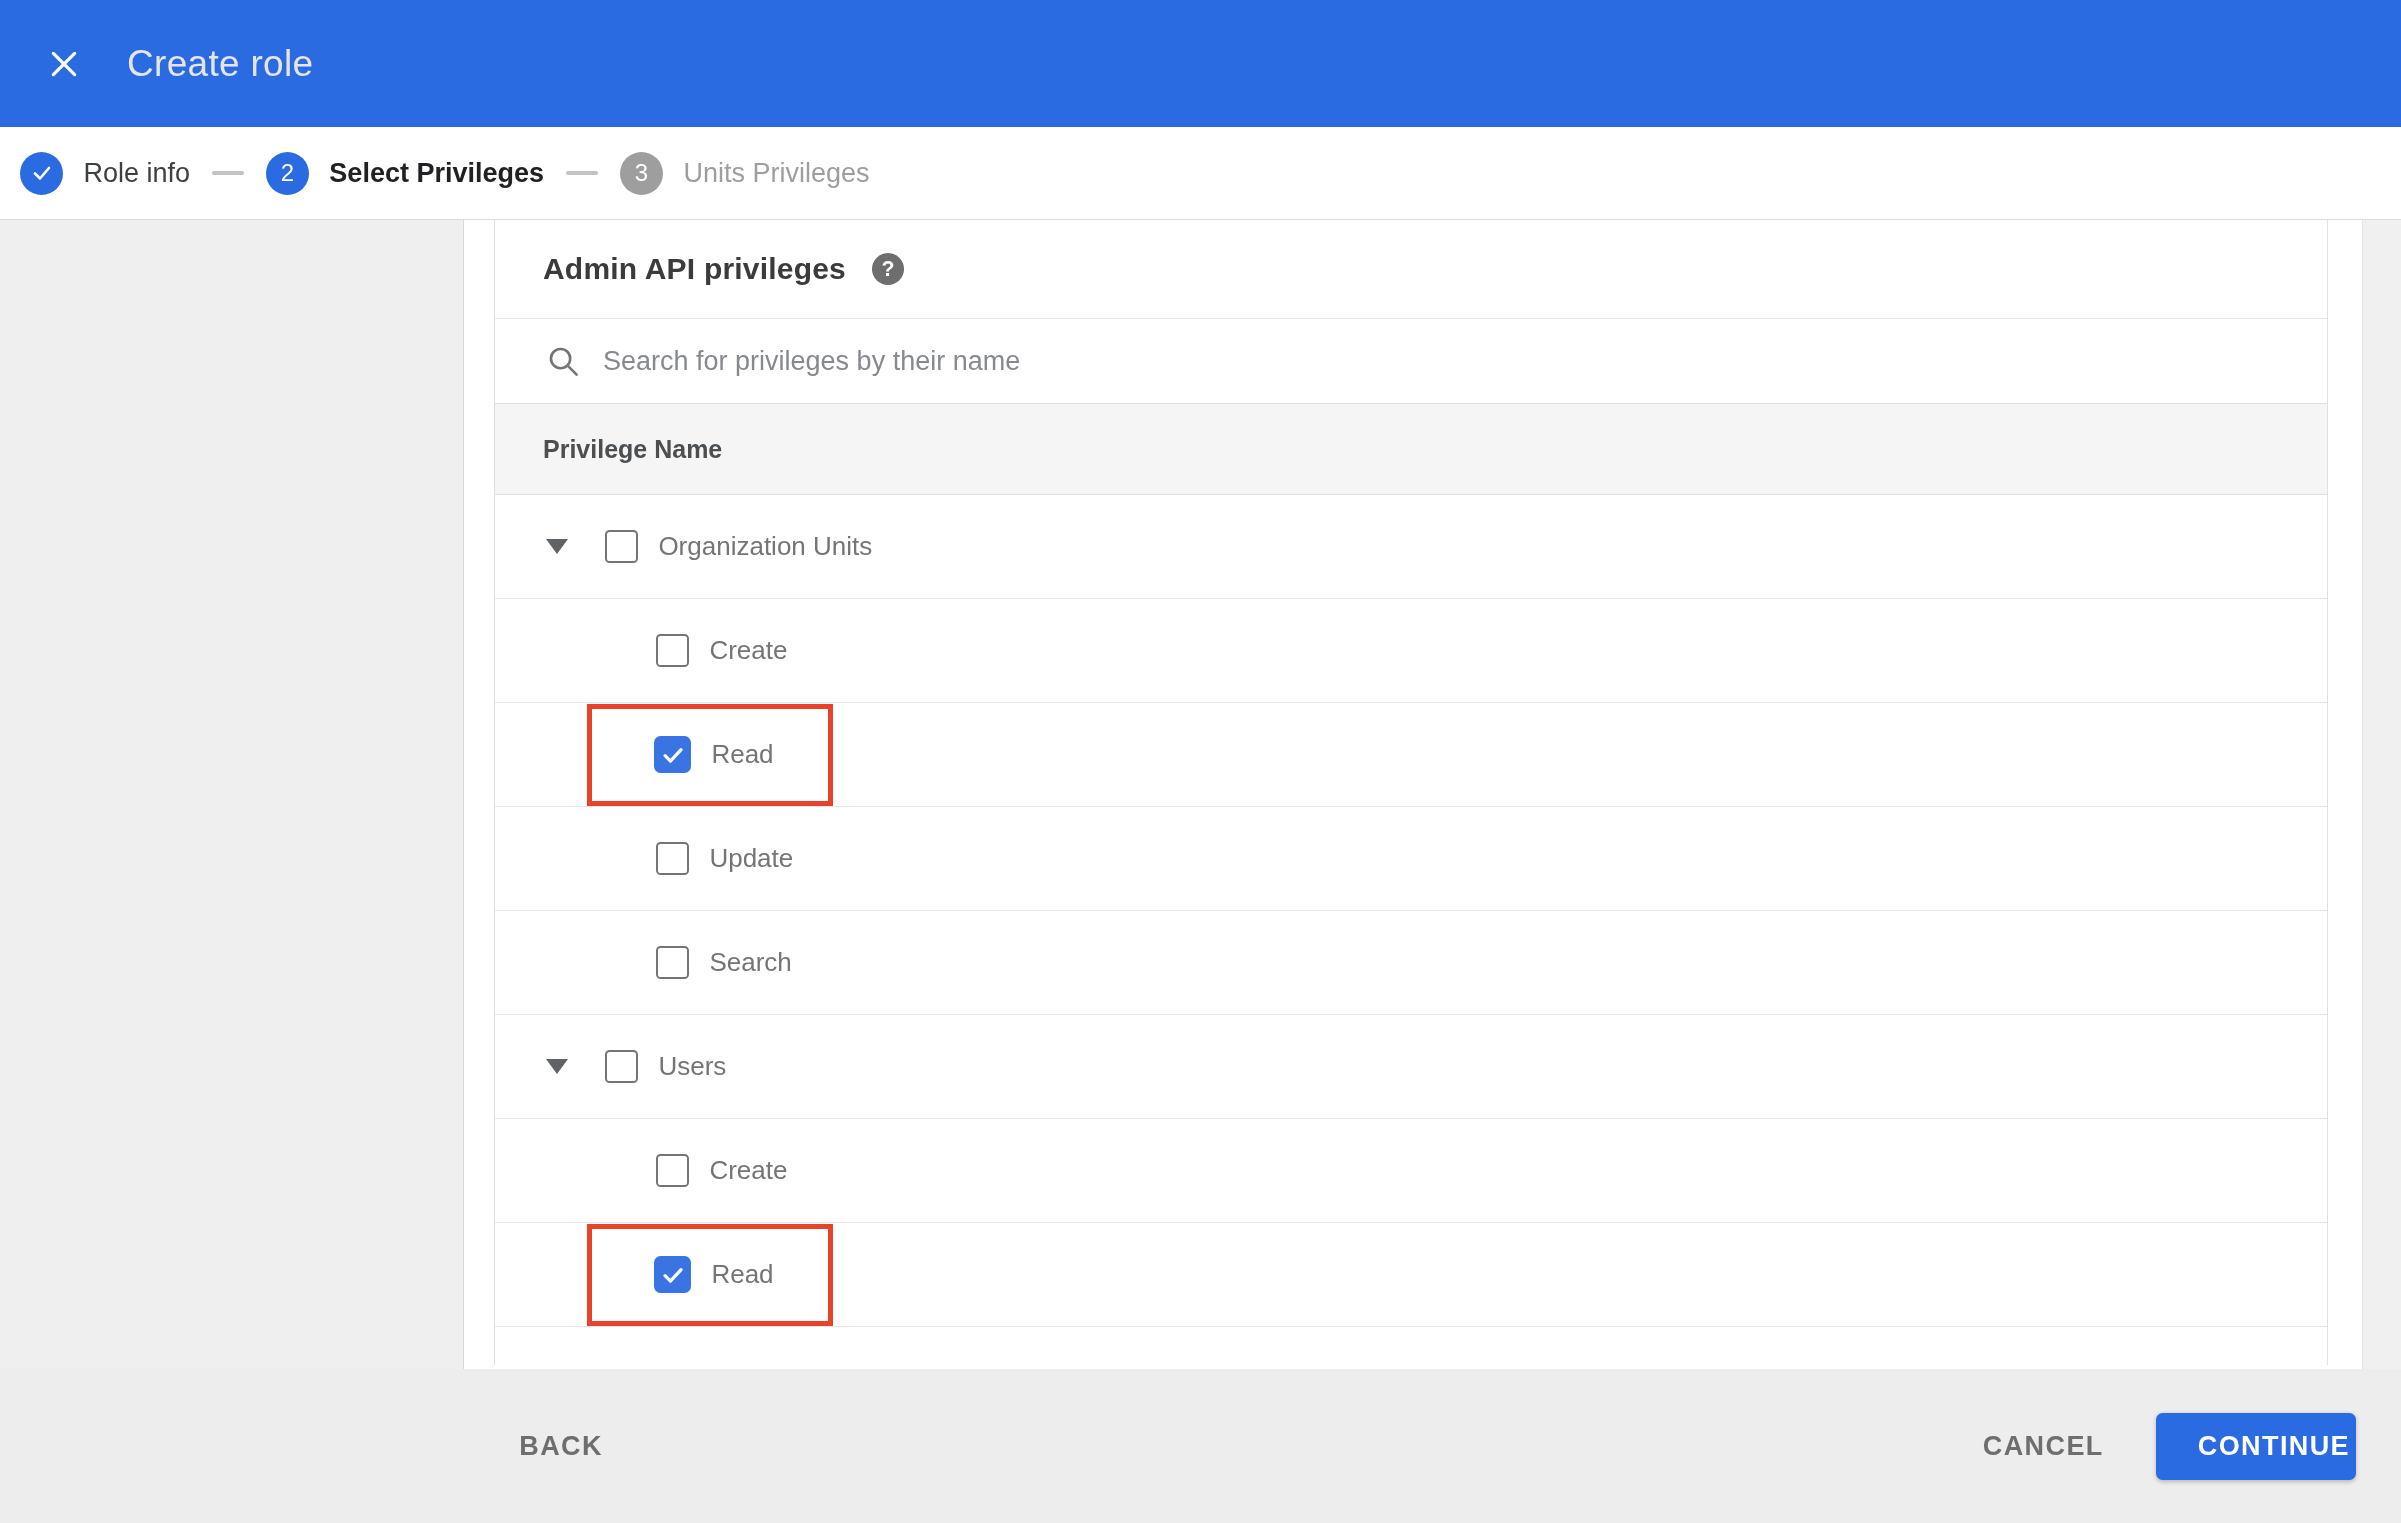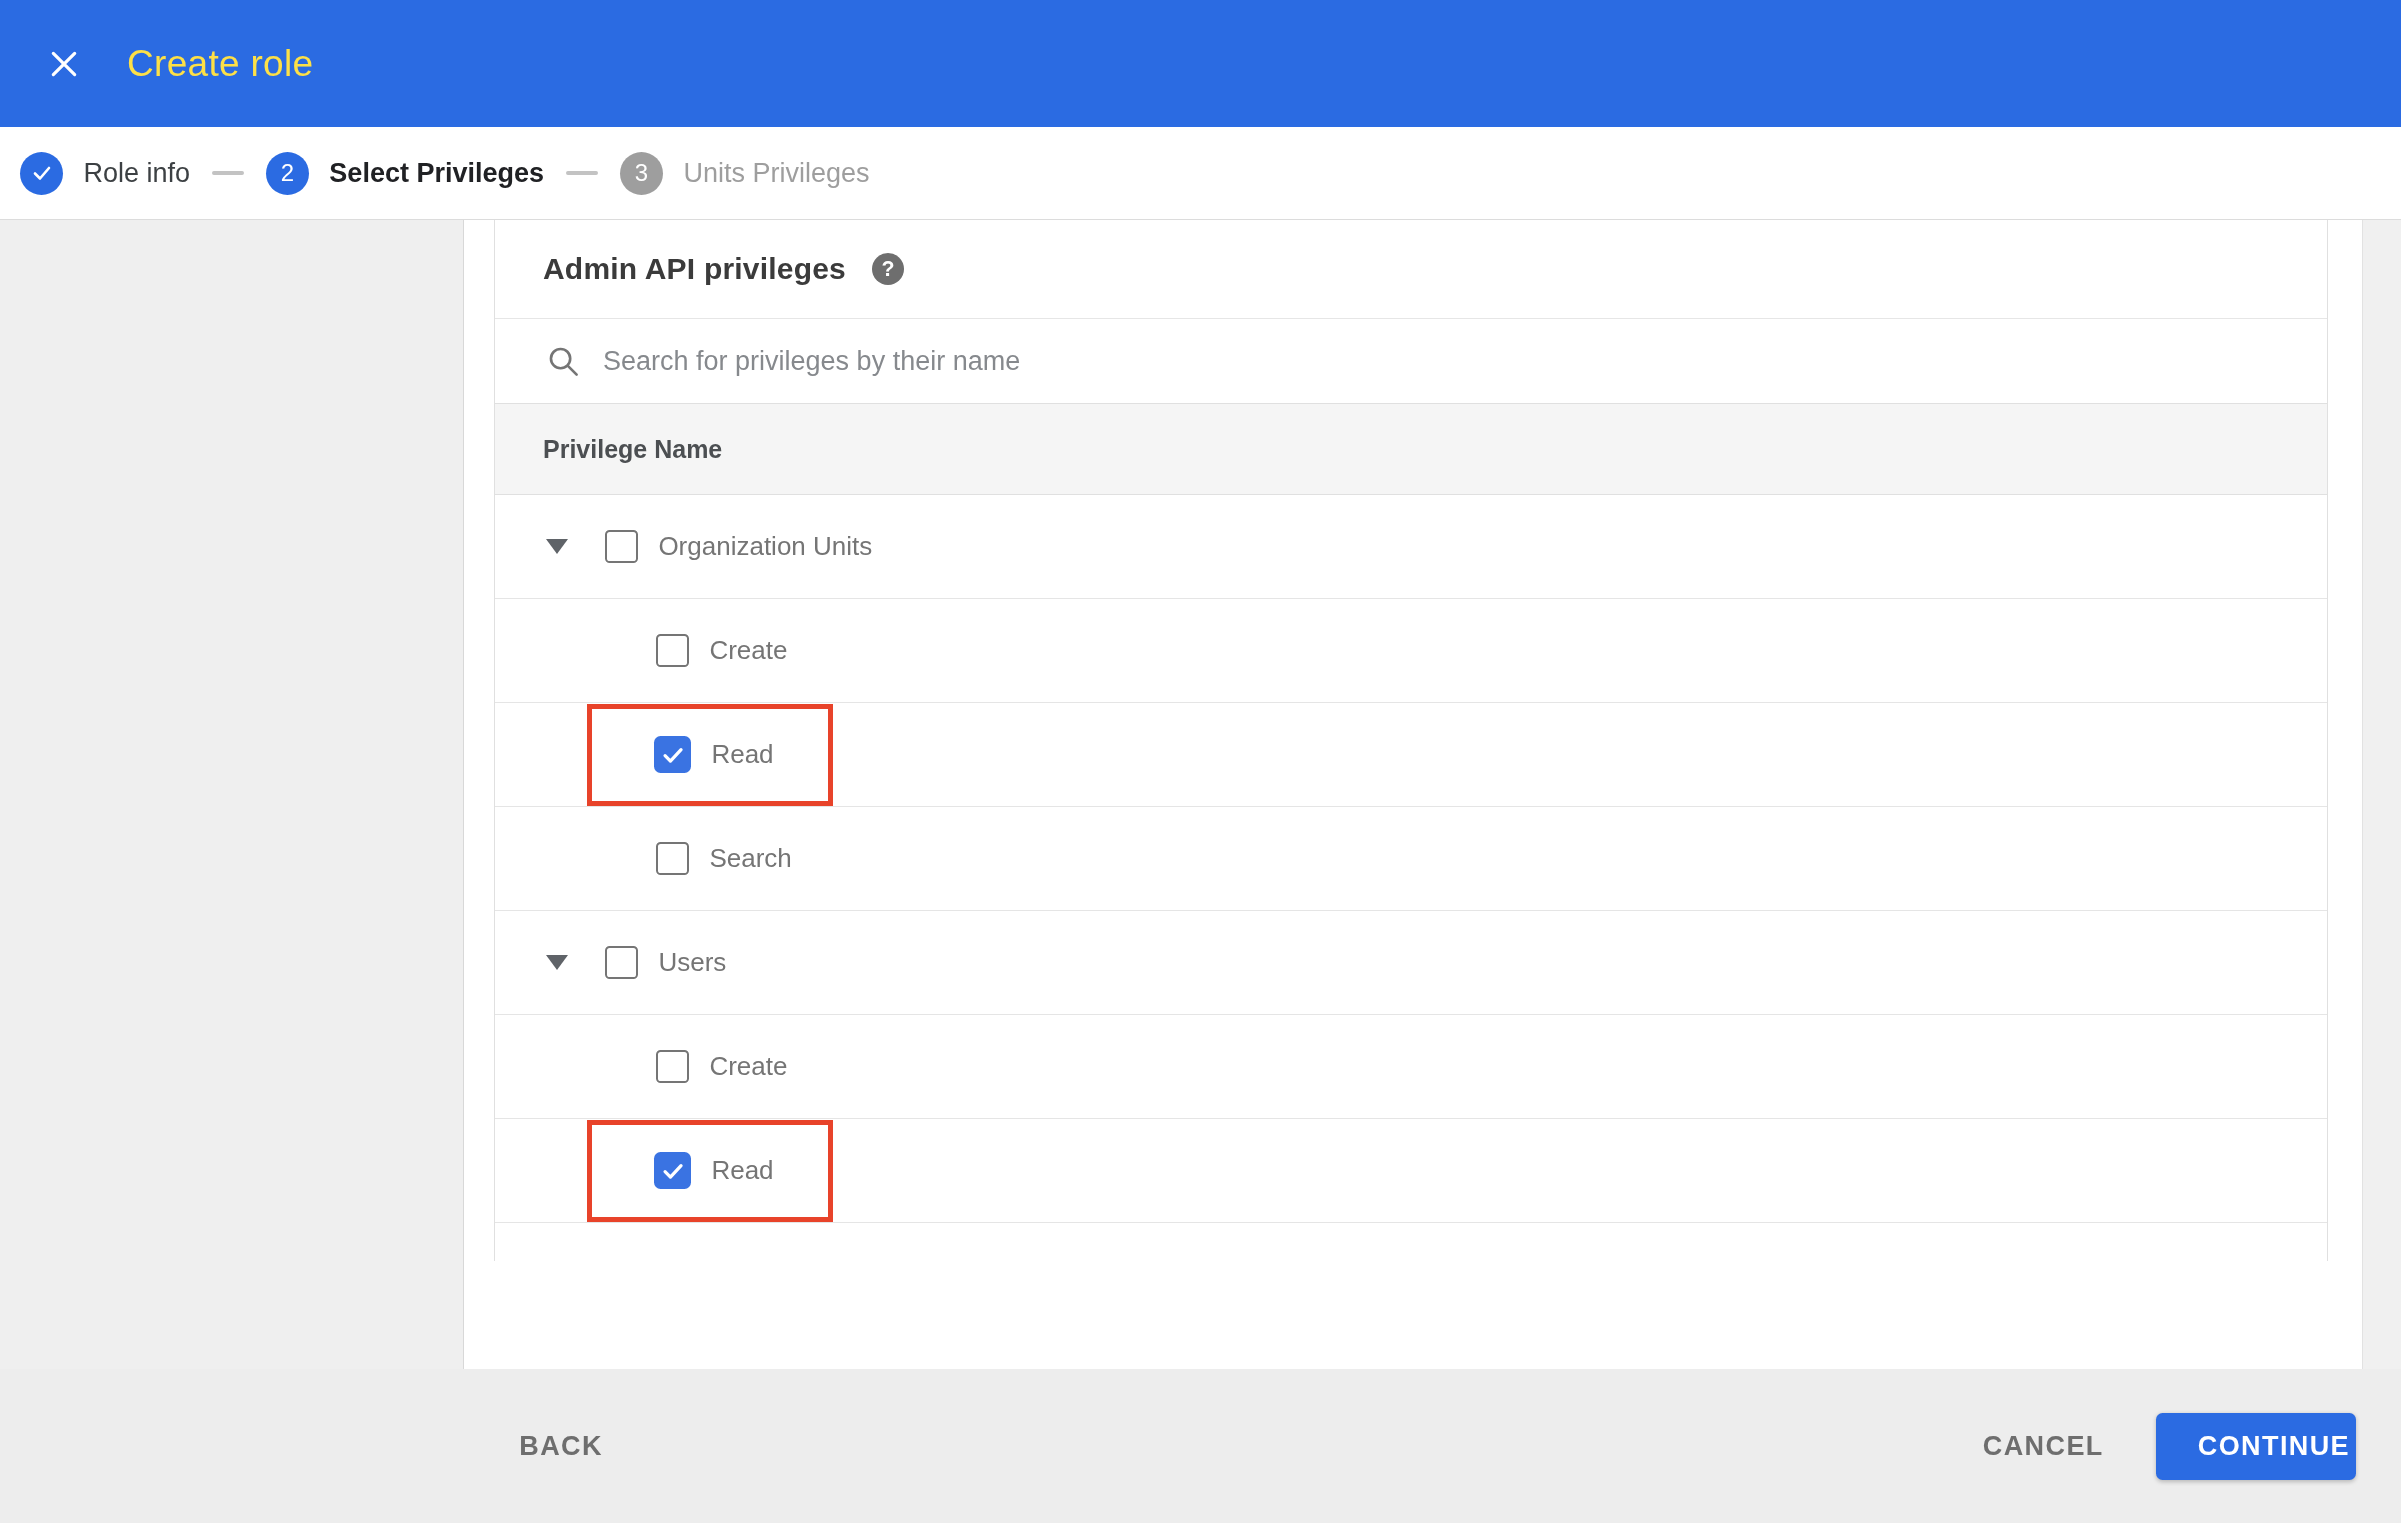--- a/index.html
+++ b/index.html
@@ -19,21 +19,21 @@
     align-items: center;
     padding-left: 43px;
   }
   .close-btn {
     width: 41px; height: 41px;
     display: flex; align-items: center; justify-content: center;
     cursor: pointer;
     flex: none;
   }
   .appbar-title {
-    color: #fde047;
+    color: #e5e5e5;
     font-size: 37px;
     font-weight: 400;
     margin-left: 43px;
     letter-spacing: 0.3px;
   }
 
   
   .stepper {
     height: 93px;
     background: #ffffff;
@@ -311,20 +311,24 @@
             <span class="cb checked">
               <svg viewBox="0 0 24 24">
                 <path d="M5.2 12.6 L9.8 17.2 L18.9 7.4" fill="none" stroke="#ffffff" stroke-width="2.8" stroke-linecap="round" stroke-linejoin="round"></path>
               </svg>
             </span>
             <span class="row-label">Read</span>
             <span class="annotation"></span>
           </div>
           <div class="row child">
             <span class="cb"></span>
+            <span class="row-label">Update</span>
+          </div>
+          <div class="row child">
+            <span class="cb"></span>
             <span class="row-label">Search</span>
           </div>
           <div class="row group">
             <span class="expander"></span>
             <span class="cb"></span>
             <span class="row-label">Users</span>
           </div>
           <div class="row child">
             <span class="cb"></span>
             <span class="row-label">Create</span>

